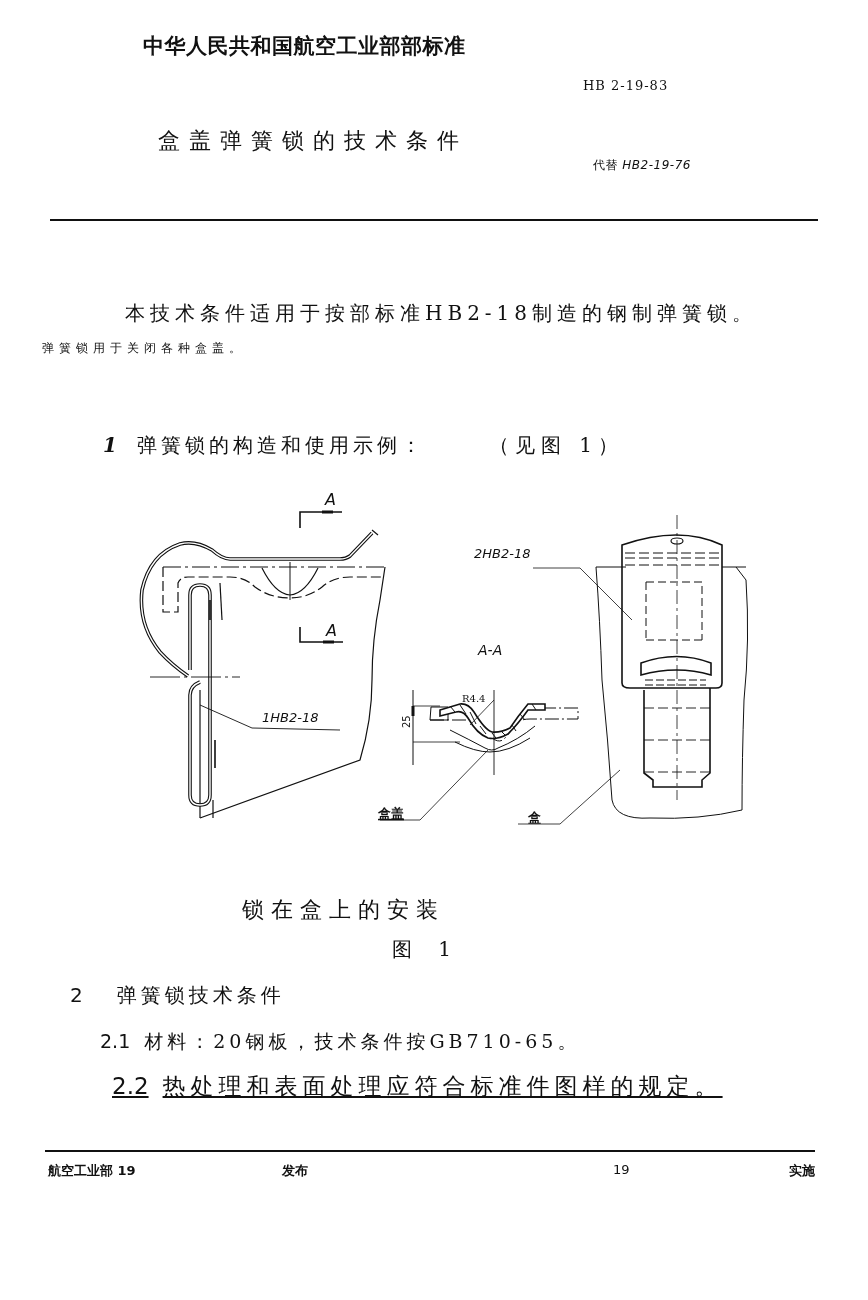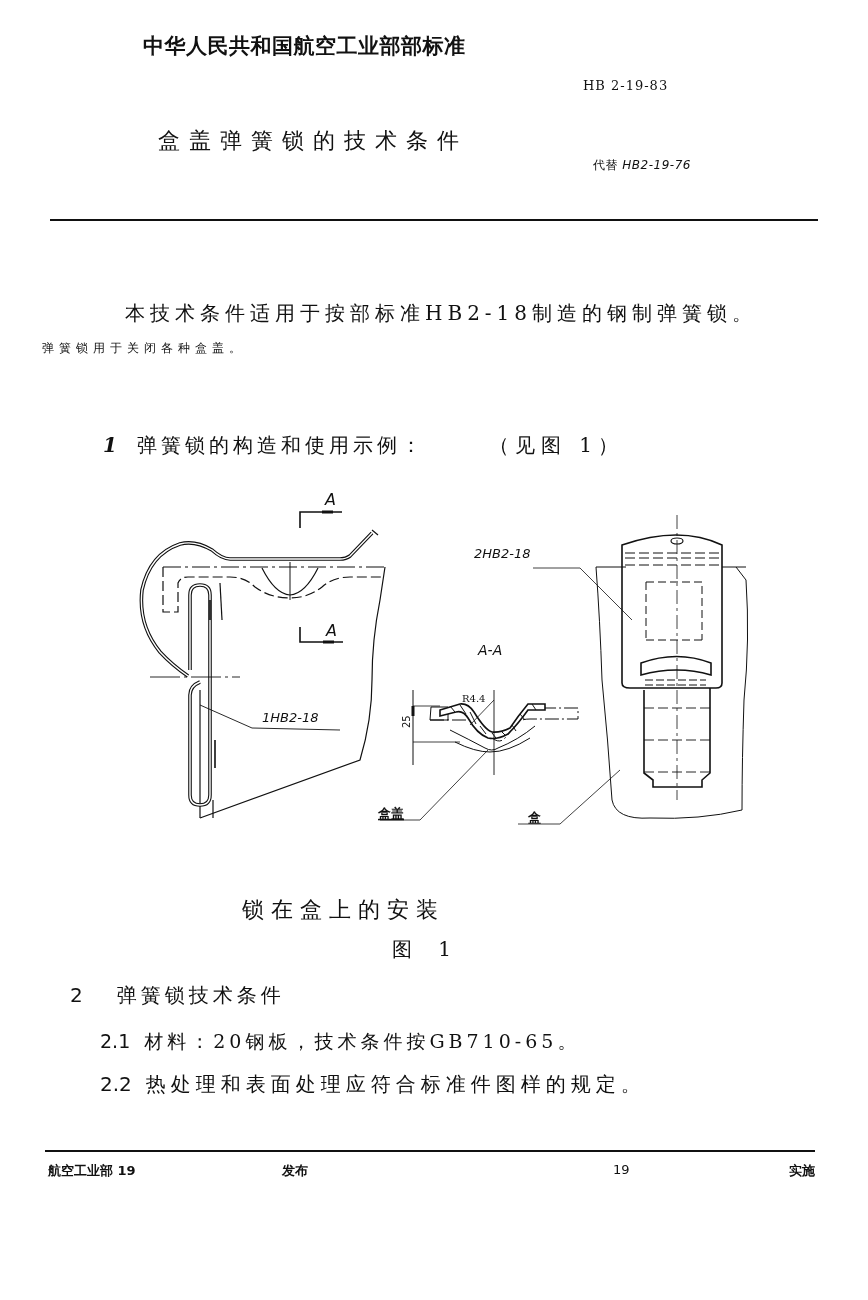--- a/index.html
+++ b/index.html
@@ -14,21 +14,21 @@
   .para2 { left: 42px; top: 340px; font-size: 12px; letter-spacing: 5px; }
   .sec1 { left: 103px; top: 432px; font-size: 20px; letter-spacing: 4px; }
   .sec1 .num { font-style: italic; font-weight: bold; margin-right: 16px; }
   .sec1 .ref { margin-left: 64px; letter-spacing: 6px; }
   .drawing { position: absolute; left: 120px; top: 475px; }
   .cap1 { left: 242px; top: 895px; font-size: 22px; letter-spacing: 7px; }
   .cap2 { left: 392px; top: 936px; font-size: 20px; letter-spacing: 10px; }
   .sec2 { left: 70px; top: 982px; font-size: 20px; letter-spacing: 4px; }
   .sec2 .num { margin-right: 30px; font-family: "DejaVu Sans", sans-serif; }
   .s21 { left: 100px; top: 1029px; font-size: 19px; letter-spacing: 4px; }
-  .s22 { left: 100px; top: 1071px; font-size: 20px; letter-spacing: 5px; }
+  .s22 { left: 112px; top: 1071px; font-size: 23px; letter-spacing: 5px; text-decoration: underline; }
   .s21 .num, .s22 .num { font-family: "DejaVu Sans", sans-serif; margin-right: 14px; letter-spacing: 0; }
   .rule-bot { position: absolute; left: 45px; top: 1150px; width: 770px; height: 2px; background: #111; }
   .foot { top: 1162px; font-size: 13px; font-family: "DejaVu Sans", sans-serif; font-weight: bold; }
   .f1 { left: 48px; }
   .f2 { left: 282px; }
   .f3 { left: 613px; font-weight: normal; }
   .f4 { left: 789px; }
 </style>
 </head>
 <body>

